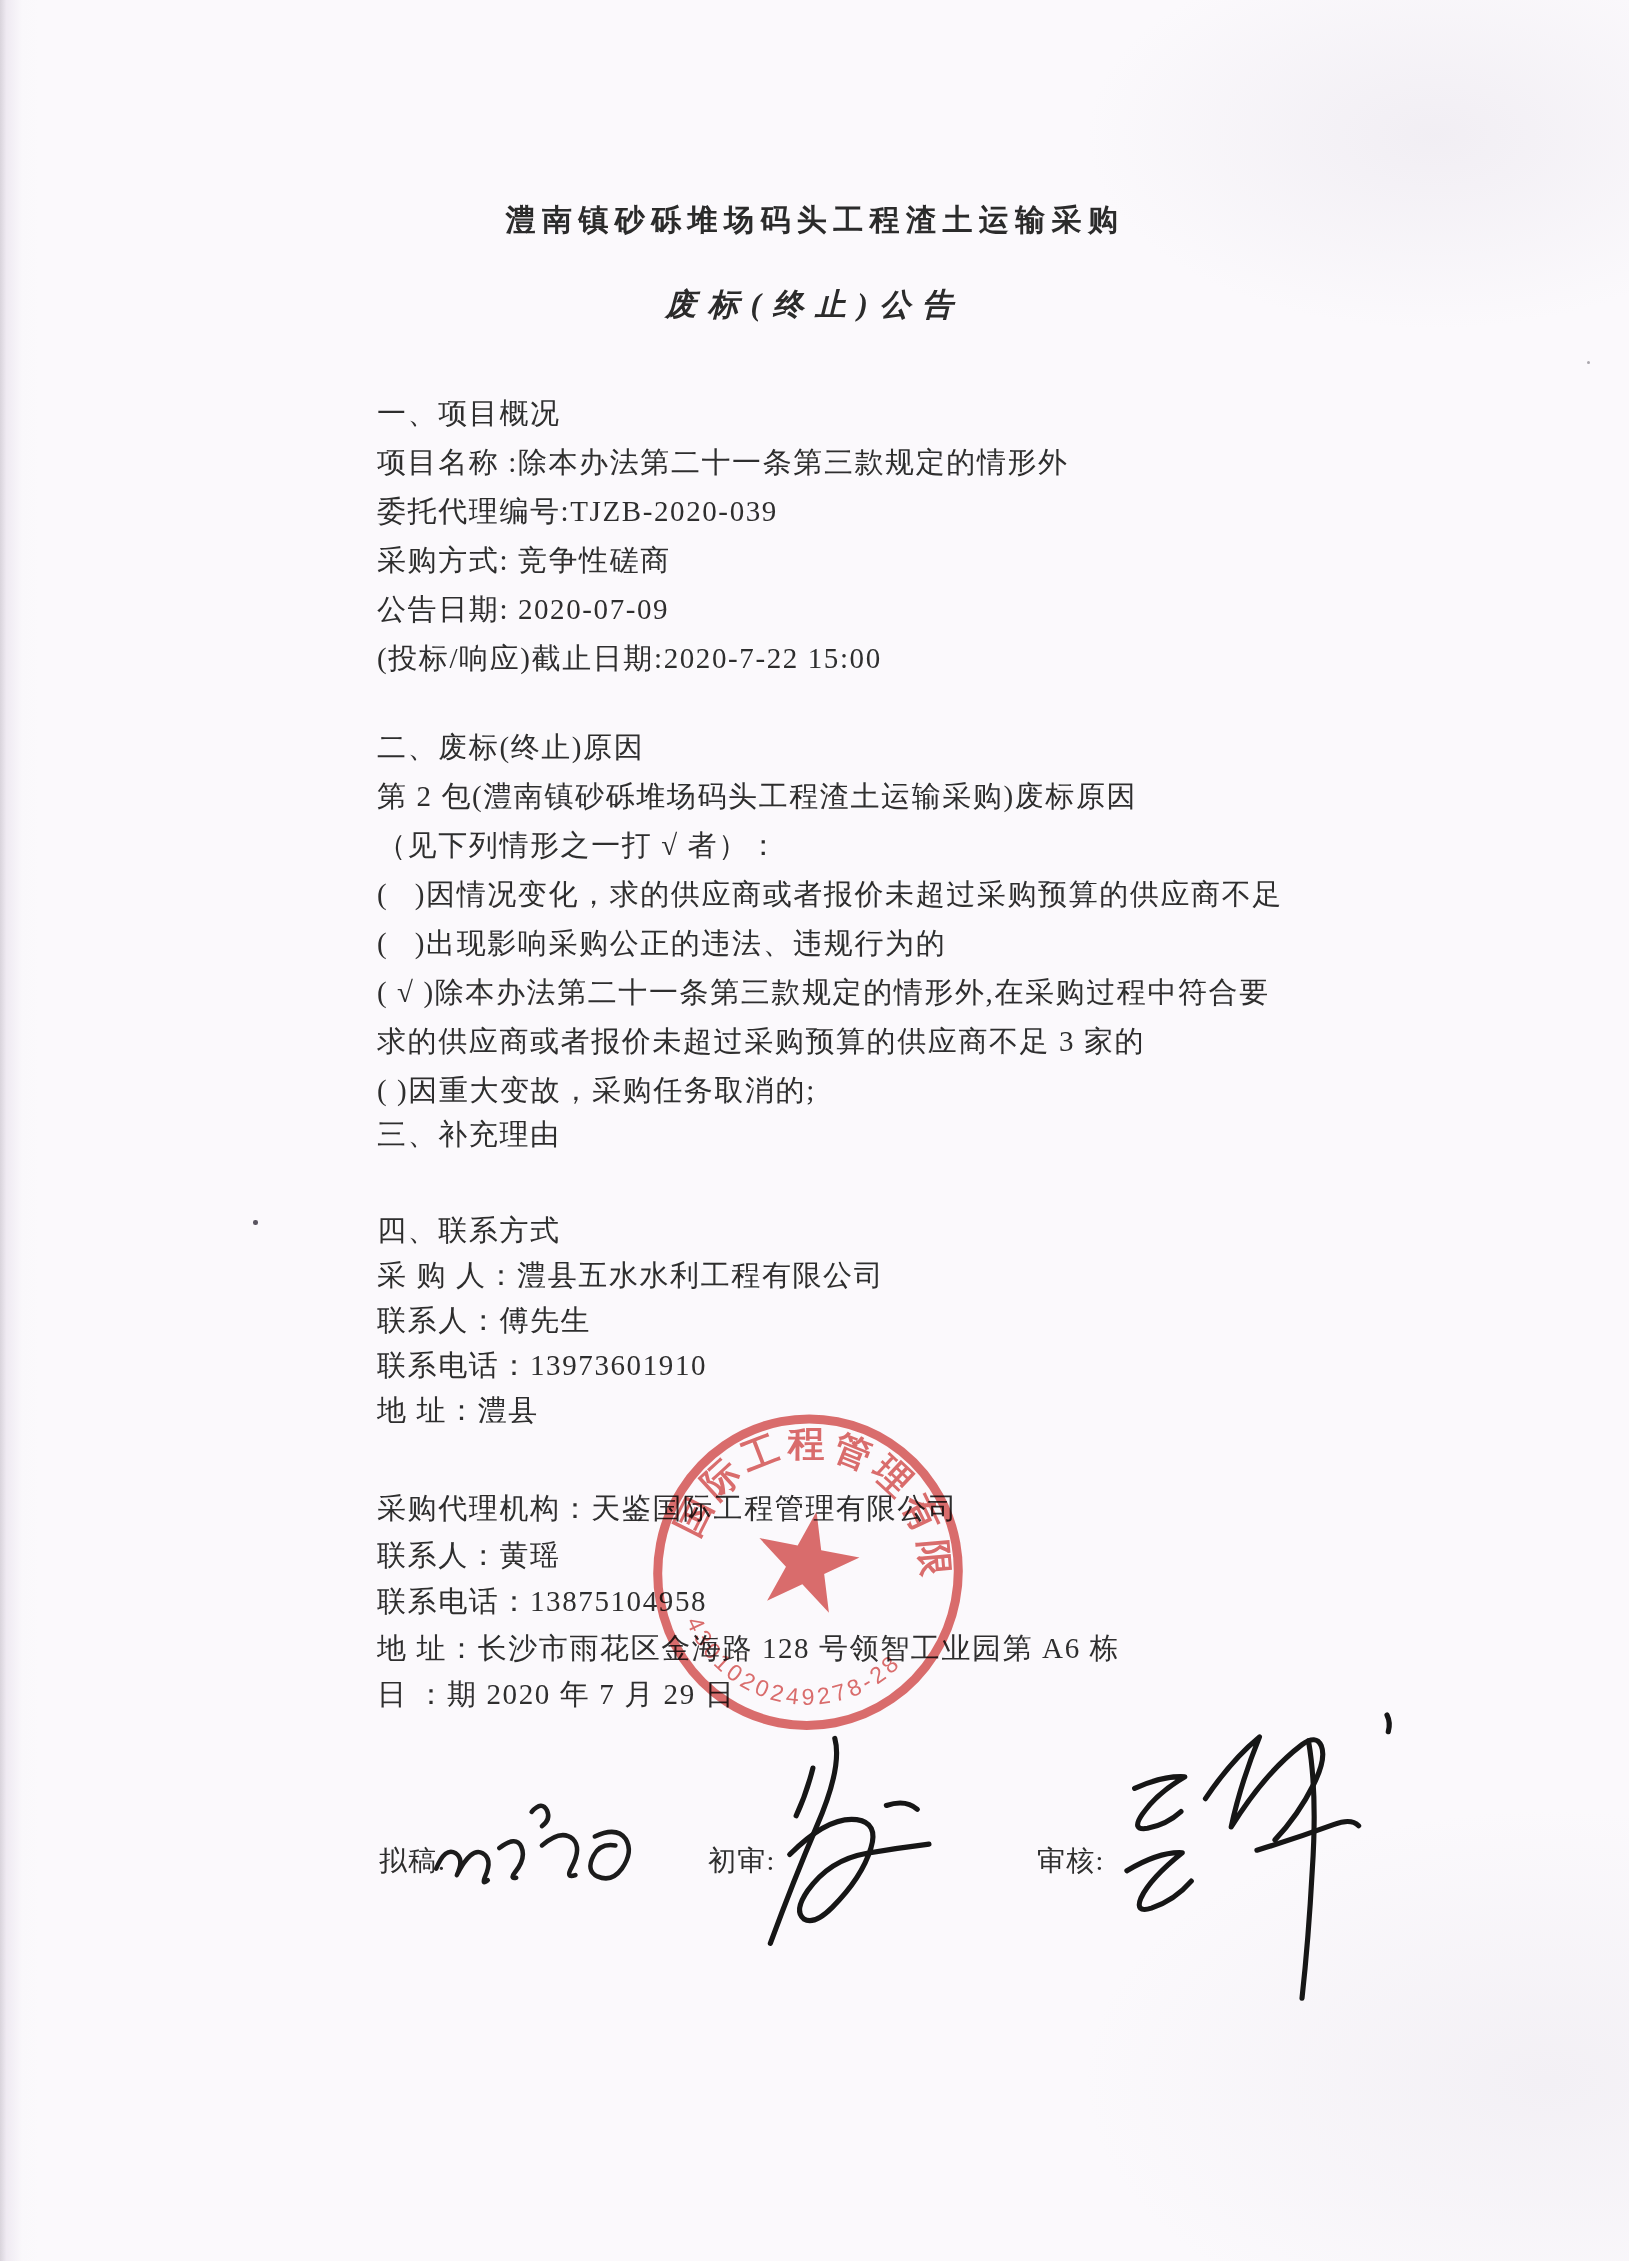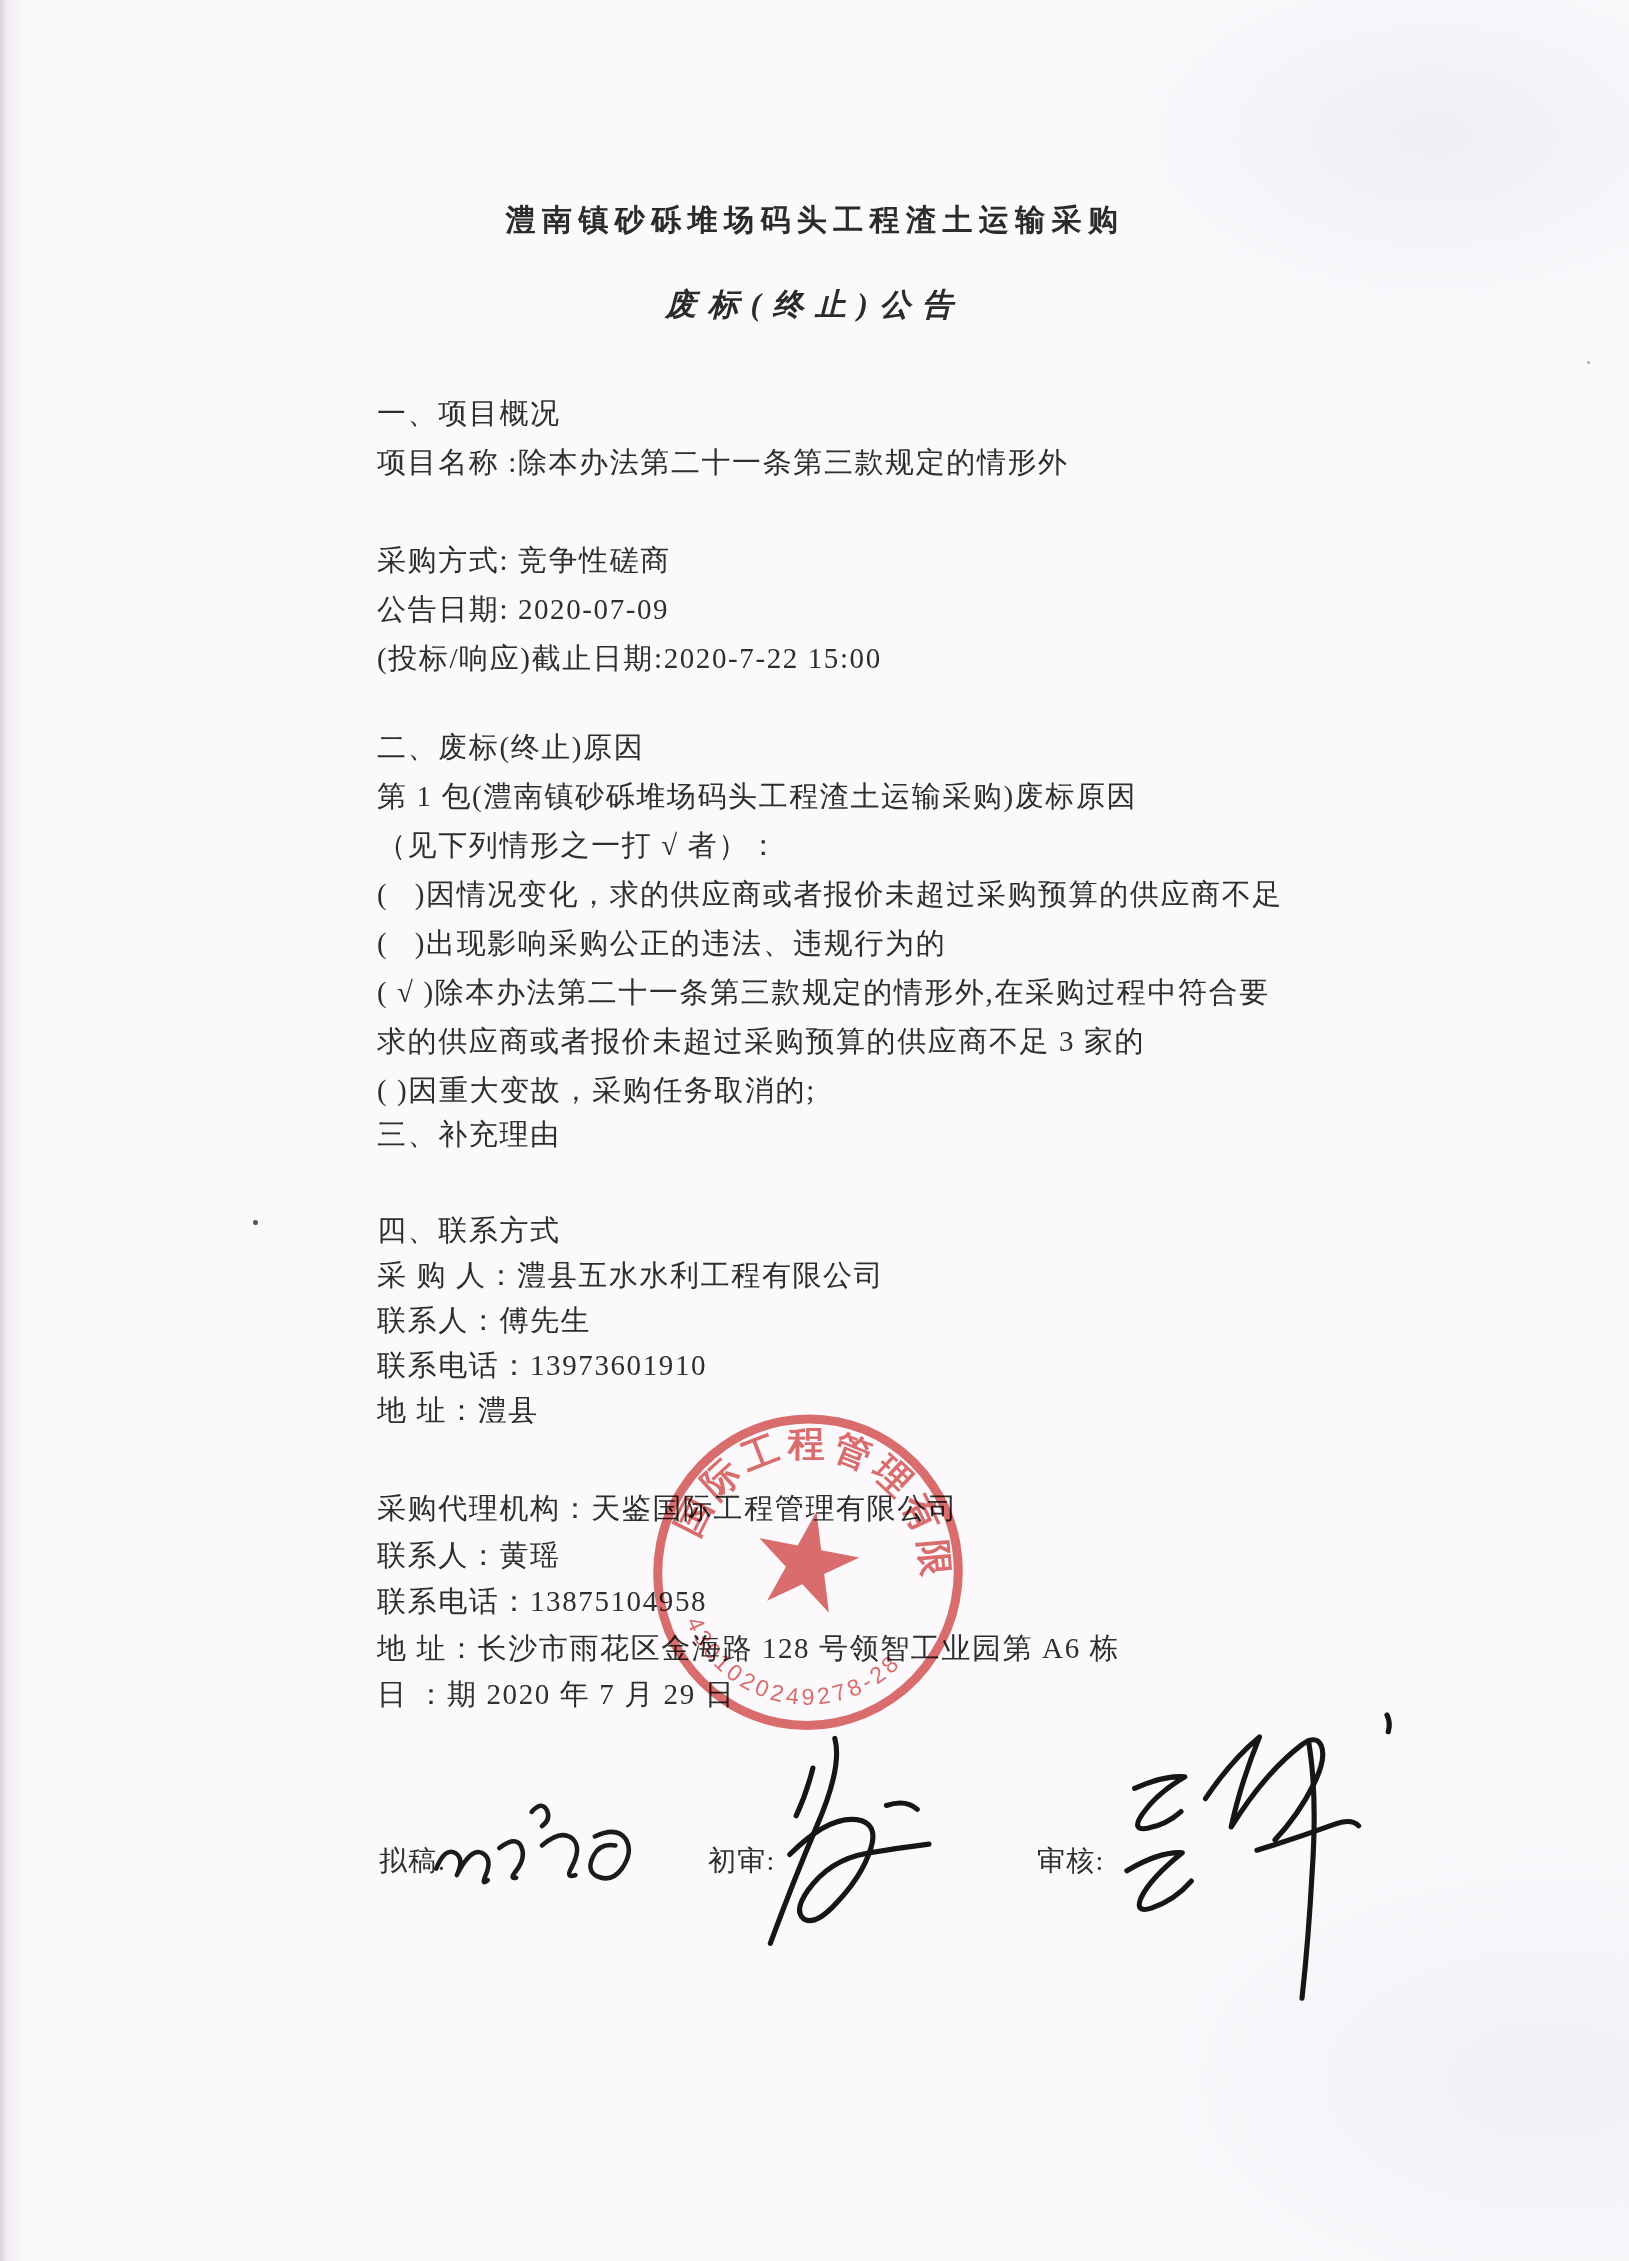--- a/index.html
+++ b/index.html
@@ -33,26 +33,27 @@
 </head>
 <body>
 
 <div class="page">
 
   <div class="tline title1">澧南镇砂砾堆场码头工程渣土运输采购</div>
   <div class="tline title2">废标(终止)公告</div>
 
   <div class="line" style="top:389px">一、项目概况</div>
   <div class="line" style="top:438px">项目名称 :除本办法第二十一条第三款规定的情形外</div>
+  <div class="line" style="top:487px">委托代理编号:TJZB-2020-039</div>
   <div class="line" style="top:536px">采购方式: 竞争性磋商</div>
   <div class="line" style="top:585px">公告日期: 2020-07-09</div>
   <div class="line" style="top:634px">(投标/响应)截止日期:2020-7-22 15:00</div>
 
   <div class="line" style="top:723px">二、废标(终止)原因</div>
-  <div class="line" style="top:772px">第 1 包(澧南镇砂砾堆场码头工程渣土运输采购)废标原因</div>
+  <div class="line" style="top:772px">第 2 包(澧南镇砂砾堆场码头工程渣土运输采购)废标原因</div>
   <div class="line" style="top:821px">（见下列情形之一打 √ 者）：</div>
   <div class="line" style="top:870px">(   )因情况变化，求的供应商或者报价未超过采购预算的供应商不足</div>
   <div class="line" style="top:968px">( √ )除本办法第二十一条第三款规定的情形外,在采购过程中符合要</div>
   <div class="line" style="top:919px">(   )出现影响采购公正的违法、违规行为的</div>
   <div class="line" style="top:1017px">求的供应商或者报价未超过采购预算的供应商不足 3 家的</div>
   <div class="line" style="top:1066px">( )因重大变故，采购任务取消的;</div>
 
   <div class="line" style="top:1110px">三、补充理由</div>
 
   <div class="line" style="top:1206px">四、联系方式</div>

